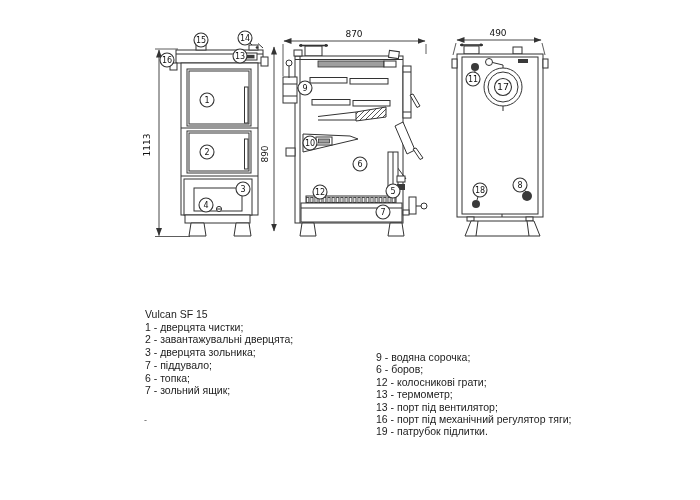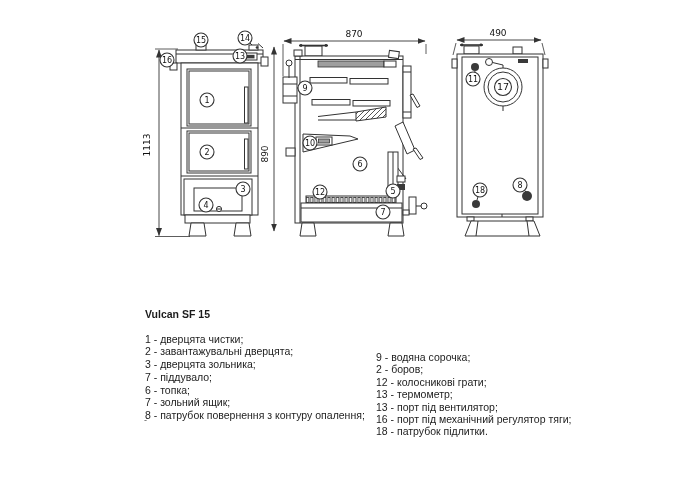--- a/index.html
+++ b/index.html
@@ -15,21 +15,21 @@
   .dim{stroke:#333;stroke-width:0.9;fill:none;marker-start:url(#as);marker-end:url(#ae);}
   .ext{stroke:#333;stroke-width:0.8;fill:none;}
   .dimtxt{font:9px "DejaVu Sans",sans-serif;fill:#111;text-anchor:middle;}
   .callout-circle{fill:#fff;stroke:#333;stroke-width:1.1;}
   .callout-num{font:8px "DejaVu Sans",sans-serif;fill:#111;text-anchor:middle;}
   .callout-num.big{font-size:9.5px;}
   
   .legend-col{position:absolute;font-size:10.5px;line-height:12.7px;white-space:nowrap;}
   #legend-left{left:145px;top:308px;}
   #legend-right{left:376px;top:315px;line-height:12.4px;margin-top:36px;}
-  .legend-title{margin-bottom:12px;font-weight:bold;}
+  .legend-title{margin-bottom:0;}
   .artifact{position:absolute;left:144px;top:415px;font-size:9px;color:#555;}
 </style>
 </head>
 <body>
 
 <div id="page">
 
   <svg id="drawing" width="700" height="290" viewBox="0 0 700 290">
     <defs>
       <marker id="ae" markerWidth="9" markerHeight="8" refX="7.5" refY="3" orient="auto" markerUnits="userSpaceOnUse">
@@ -302,29 +302,28 @@
 
   <div class="legend-col" id="legend-left">
     <div class="legend-title">Vulcan SF 15</div>
     <div>
         <div class="legend-line">1 - дверцята чистки;</div>
         <div class="legend-line">2 - завантажувальні дверцята;</div>
         <div class="legend-line">3 - дверцята зольника;</div>
         <div class="legend-line">7 - піддувало;</div>
         <div class="legend-line">6 - топка;</div>
         <div class="legend-line">7 - зольний ящик;</div>
-        <div class="legend-line">8 - патрубок повернення з контуру опалення;</div>
       </div>
   </div>
   <div class="legend-col" id="legend-right">
     <div>
         <div class="legend-line">9 - водяна сорочка;</div>
-        <div class="legend-line">2 - боров;</div>
+        <div class="legend-line">6 - боров;</div>
         <div class="legend-line">12 - колосникові грати;</div>
         <div class="legend-line">13 - термометр;</div>
         <div class="legend-line">13 - порт під вентилятор;</div>
         <div class="legend-line">16 - порт під механічний регулятор тяги;</div>
-        <div class="legend-line">18 - патрубок підлитки.</div>
+        <div class="legend-line">19 - патрубок підлитки.</div>
       </div>
   </div>
   <div class="artifact">-</div>
 
 </div>
 
 </body></html>

